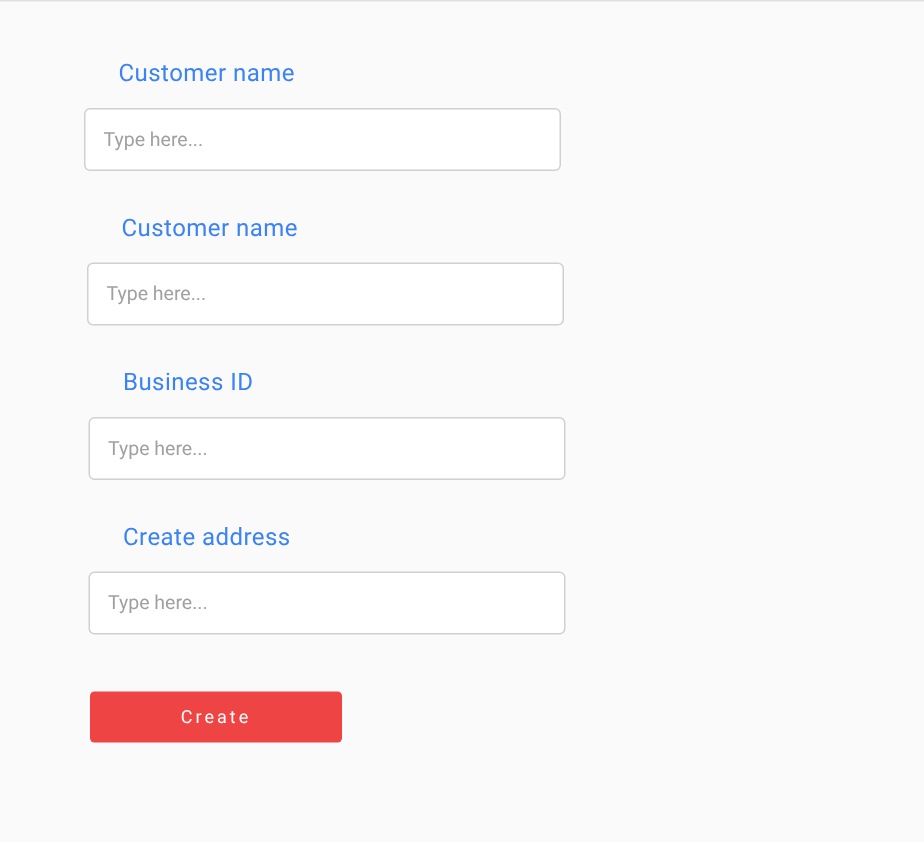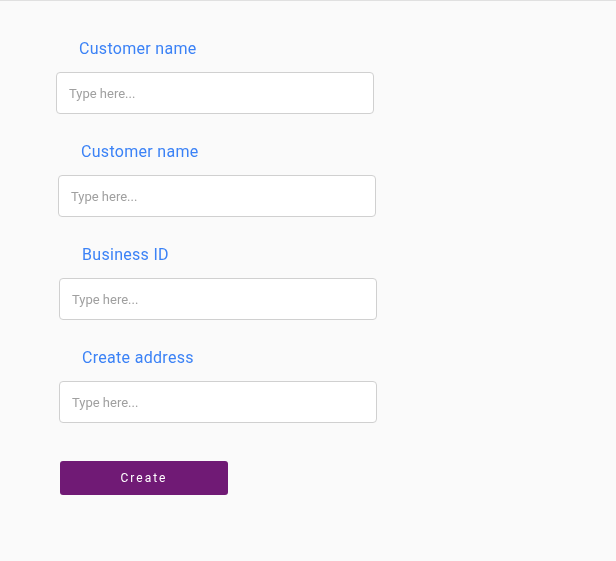--- a/index.html
+++ b/index.html
@@ -58,21 +58,21 @@
     }
     .field-business {
       margin-left: 3px;
     }
     .field-billing {
       margin-left: 3px;
     }
     .create-button {
       width: 168px;
       height: 34px;
-      background: #701a75;
+      background: #ef4444;
       color: #fff;
       border: none;
       border-radius: 3px;
       font-size: 12px;
       letter-spacing: 2px;
       cursor: pointer;
       margin-left: 4px;
       margin-top: 10px;
       font-family: inherit;
     }

